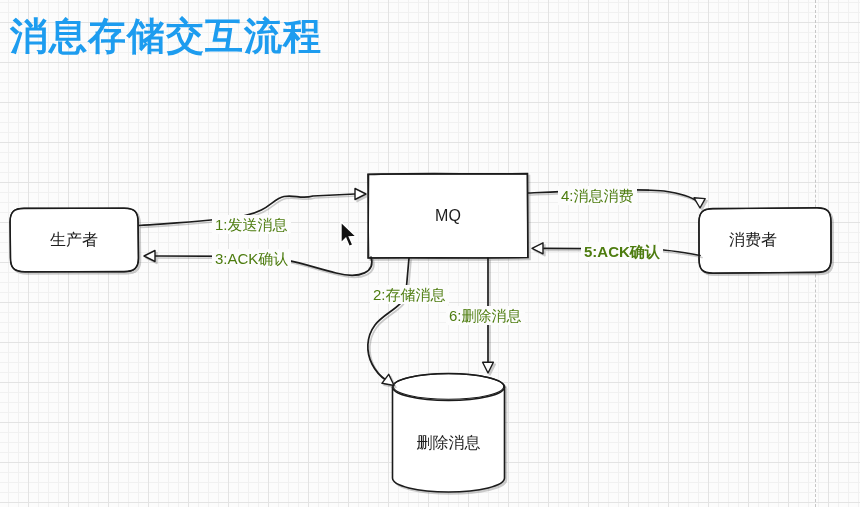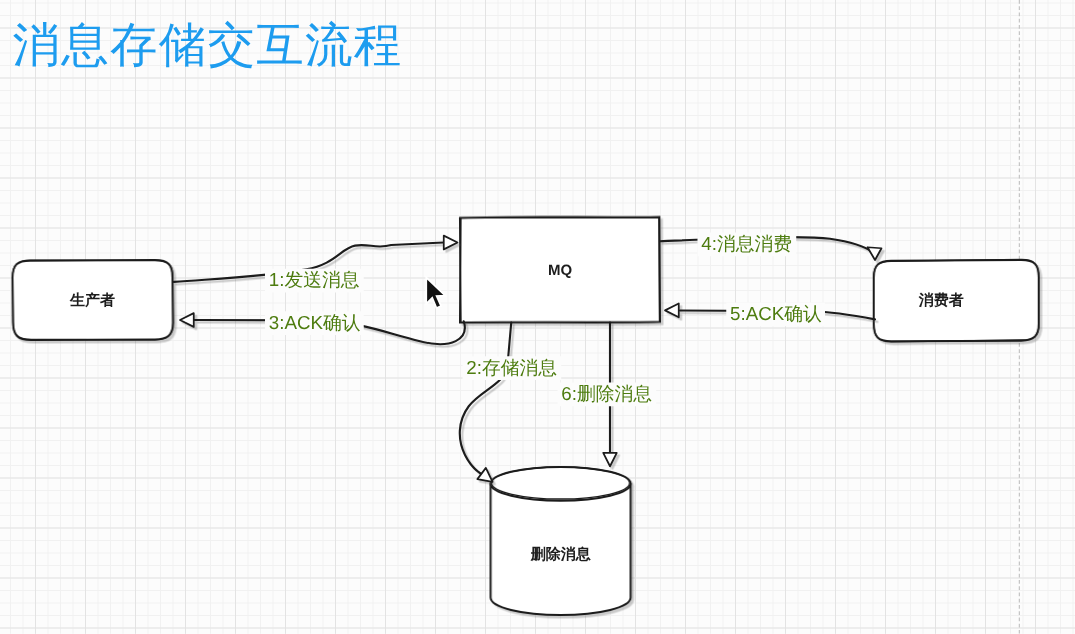--- a/index.html
+++ b/index.html
@@ -19,33 +19,32 @@
   }
   .page-divider{
     position:absolute;
     left:815px;top:0;bottom:0;width:0;
     border-left:1px dashed #c6c6c6;
   }
   .page-title{
     position:absolute;
     left:10px;top:11px;
     font-size:38px;
-    font-weight:normal;
+    font-weight:bold;
     letter-spacing:1px;
     color:#1d9cef;
     white-space:nowrap;
   }
   svg.scene{position:absolute;left:0;top:0;}
   .shadowed{filter:drop-shadow(2px 2.5px 0px rgba(90,90,90,0.30));}
   .node-label{
     position:absolute;
     display:flex;align-items:center;justify-content:center;
-    font-size:12px;color:#1d1d1d;
+    font-size:16px;color:#1d1d1d;
     pointer-events:none;
-    font-weight:bold;
   }
   .edge-label{
     position:absolute;
     font-size:15px;color:#4d7c0f;
     background:#fcfcfc;
     padding:1px 3px;
     line-height:1.15;
     white-space:nowrap;
   }
 </style>
@@ -128,16 +127,16 @@
 
   <div class="node-label" style="left:10px;top:208px;width:128px;height:64px;">生产者</div>
   <div class="node-label" style="left:368px;top:173px;width:160px;height:85px;">MQ</div>
   <div class="node-label" style="left:699px;top:208px;width:108px;height:65px;">消费者</div>
   <div class="node-label" style="left:392px;top:430px;width:113px;height:26px;">删除消息</div>
 
   <div class="edge-label" style="left:212px;top:215px;">1:发送消息</div>
   <div class="edge-label" style="left:370px;top:285px;">2:存储消息</div>
   <div class="edge-label" style="left:212px;top:249px;">3:ACK确认</div>
   <div class="edge-label" style="left:558px;top:186px;">4:消息消费</div>
-  <div class="edge-label" style="left:581px;top:242px;">5:ACK确认</div>
+  <div class="edge-label" style="left:581px;top:242px;font-weight:bold;">5:ACK确认</div>
   <div class="edge-label" style="left:446px;top:306px;">6:删除消息</div>
 
 </div>
 
 </body></html>

